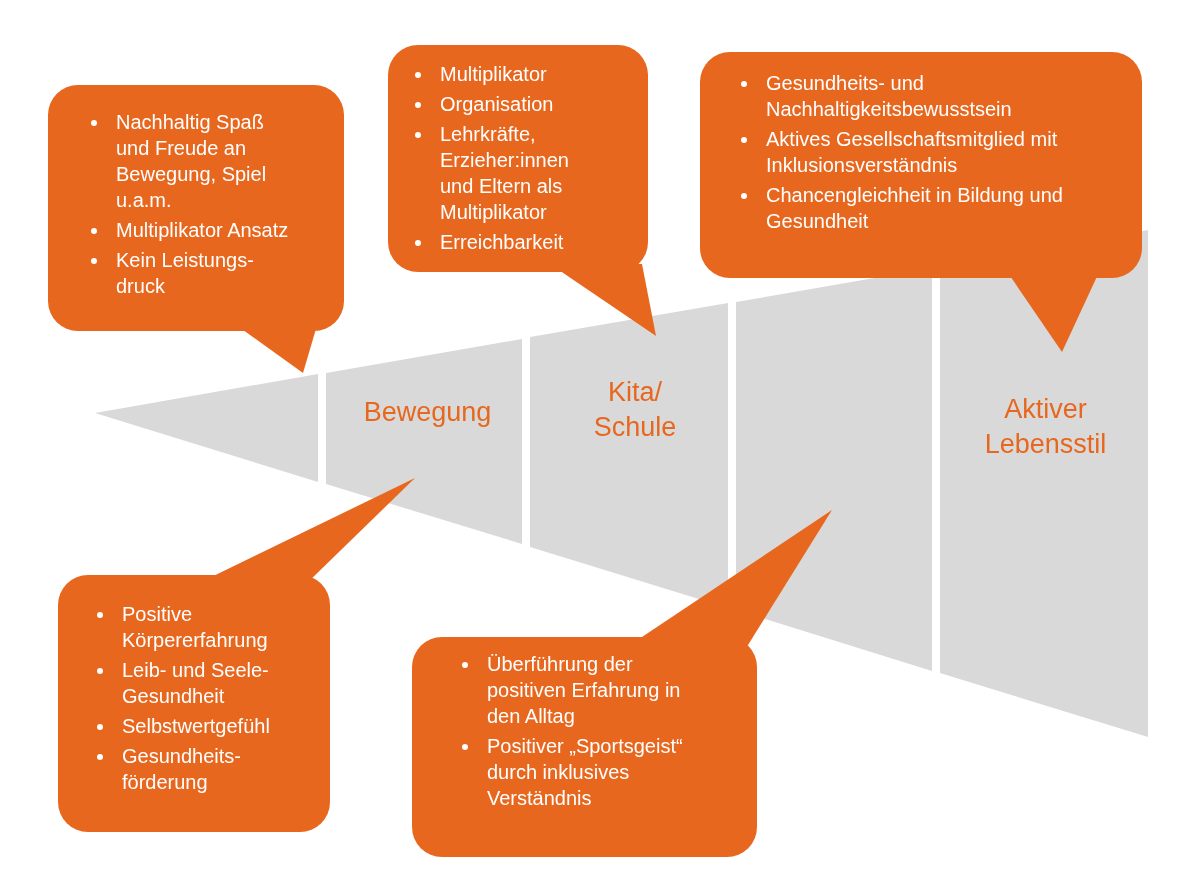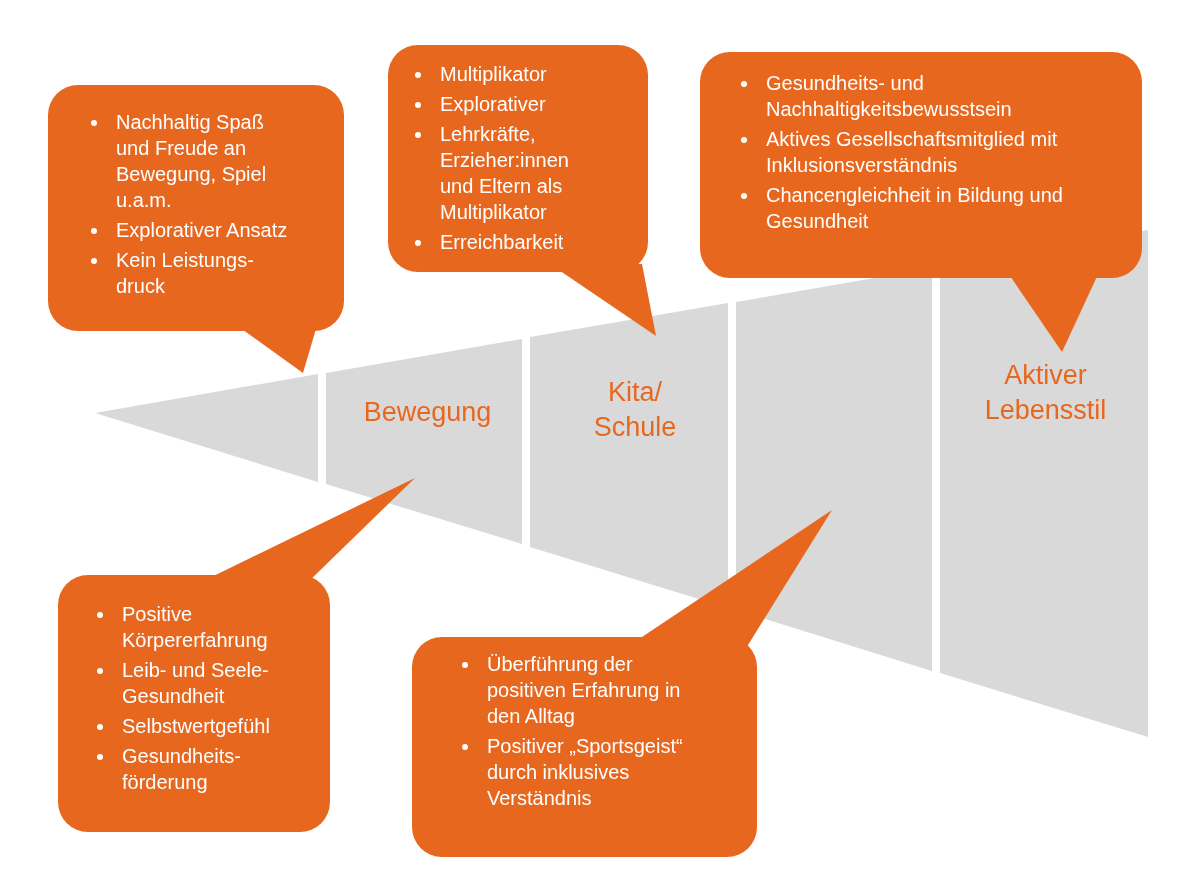--- a/index.html
+++ b/index.html
@@ -81,39 +81,39 @@
     <polygon class="tail" points="232,322 318,322 303,373"></polygon>
     <polygon class="tail" points="550,264 642,264 656,336"></polygon>
     <polygon class="tail" points="1006,270 1100,270 1062,352"></polygon>
     <polygon class="tail" points="195,585 305,585 415,478"></polygon>
     <polygon class="tail" points="630,645 748,645 832,510"></polygon>
   </svg>
 
   <div class="seg-label" style="left:330px;top:395px;width:195px;">Bewegung</div>
   <div class="seg-label" style="left:550px;top:375px;width:170px;">Kita/
 Schule</div>
-  <div class="seg-label" style="left:938px;top:358px;width:215px;">Aktiver
+  <div class="seg-label" style="left:938px;top:392px;width:215px;">Aktiver
 Lebensstil</div>
 
   <div class="bubble b1" style="left:48px;top:85px;width:296px;height:246px;">
     <ul>
       <li>Nachhaltig Spaß
 und Freude an
 Bewegung, Spiel
 u.a.m.</li>
-      <li>Explorativer Ansatz</li>
+      <li>Multiplikator Ansatz</li>
       <li>Kein Leistungs-
 druck</li>
     </ul>
   </div>
 
   <div class="bubble b2" style="left:388px;top:45px;width:260px;height:227px;">
     <ul>
       <li>Multiplikator</li>
-      <li>Explorativer</li>
+      <li>Organisation</li>
       <li>Lehrkräfte,
 Erzieher:innen
 und Eltern als
 Multiplikator</li>
       <li>Erreichbarkeit</li>
     </ul>
   </div>
 
   <div class="bubble b3" style="left:700px;top:52px;width:442px;height:226px;">
     <ul>

